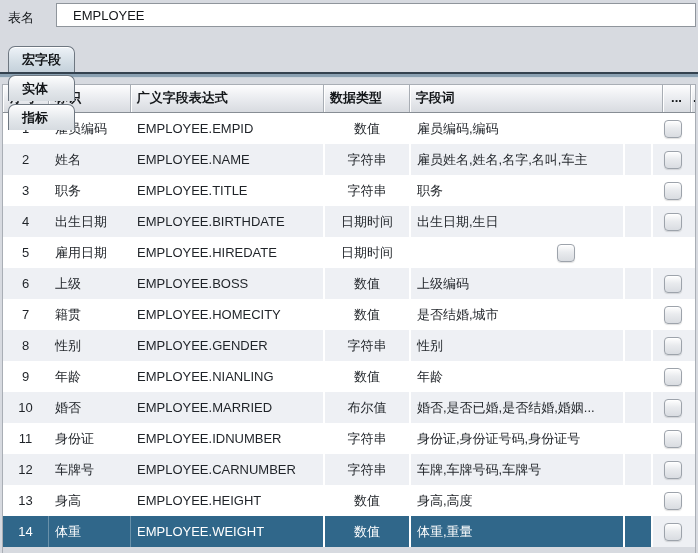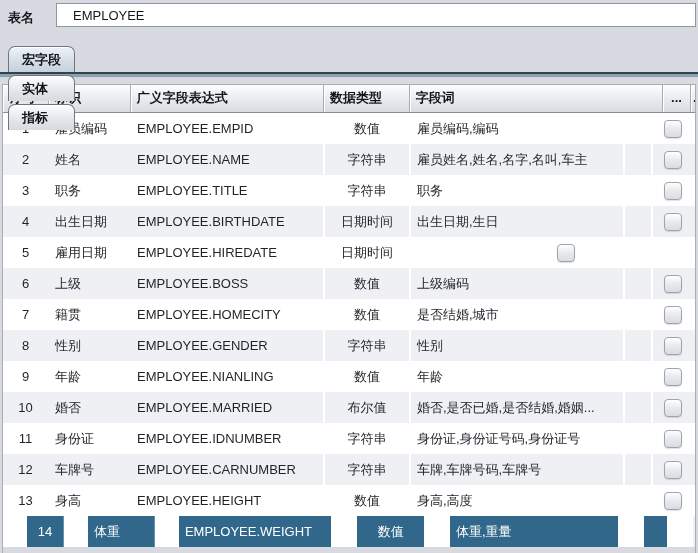--- a/index.html
+++ b/index.html
@@ -7,21 +7,21 @@
     font-family:"Liberation Sans","DejaVu Sans",sans-serif;
     font-size:13px;color:#1f2328;
     -webkit-font-smoothing:antialiased;
   }
   .app{
     position:relative;width:698px;height:553px;overflow:hidden;
     background:var(--bg,#d7dae0);
   }
   
   .topbar{position:absolute;top:0;left:0;right:0;height:32px;}
-  .tn-label{position:absolute;left:8px;top:9px;font-weight:bold;color:#14171a;}
+  .tn-label{position:absolute;left:8px;top:9px;font-weight:normal;color:#14171a;}
   .tn-input{
     position:absolute;left:56px;top:3px;right:2px;height:24px;
     background:#fff;border:1px solid #8f959c;box-sizing:border-box;
     font-family:inherit;font-size:13px;padding:0 16px;color:#14171a;outline:none;
   }
   
   .tabbar{position:absolute;top:46px;left:8px;height:27px;display:flex;gap:3px;z-index:2;flex-direction:column;}
   .tab{
     height:26px;line-height:25px;padding:0 13px;
     border:1px solid #6e7781;border-bottom:none;
@@ -73,21 +73,21 @@
   .tr .td.c5{width:214px;}
   .tr .td.c6{width:28px;}
   .tr .td.c7{flex:1;display:flex;align-items:center;justify-content:center;padding:0;}
   .th.c1{width:46px;}
   .th.c2{width:82px;}
   .th.c3{width:194px;}
   .th.c4{width:86px;}
   .th.c5{width:254px;}
   .th.c6{width:28px;}
   .th.c7{flex:1;}
-  .tr.selected .td{background:var(--sel,#30678a);color:#fff;margin-left:24px;}
+  .tr.selected .td{background:var(--sel,#30678a);color:#fff;}
   .tr.selected .td.c1,.tr.selected .td.c2{border-right-color:rgba(255,255,255,0.28);}
   .tr.selected .td.c7{background:var(--stripe,#eef0f4);color:#1f2328;}
   .chk{
     width:16px;height:16px;border:1px solid #9da3ab;border-radius:4px;
     background:linear-gradient(#ffffff,#e9ebee 45%,#d9dce1);
     box-shadow:inset 0 1px 0 #fff, 0 1px 1px rgba(0,0,0,0.12);
     cursor:pointer;
   }
 </style>
 </head>

